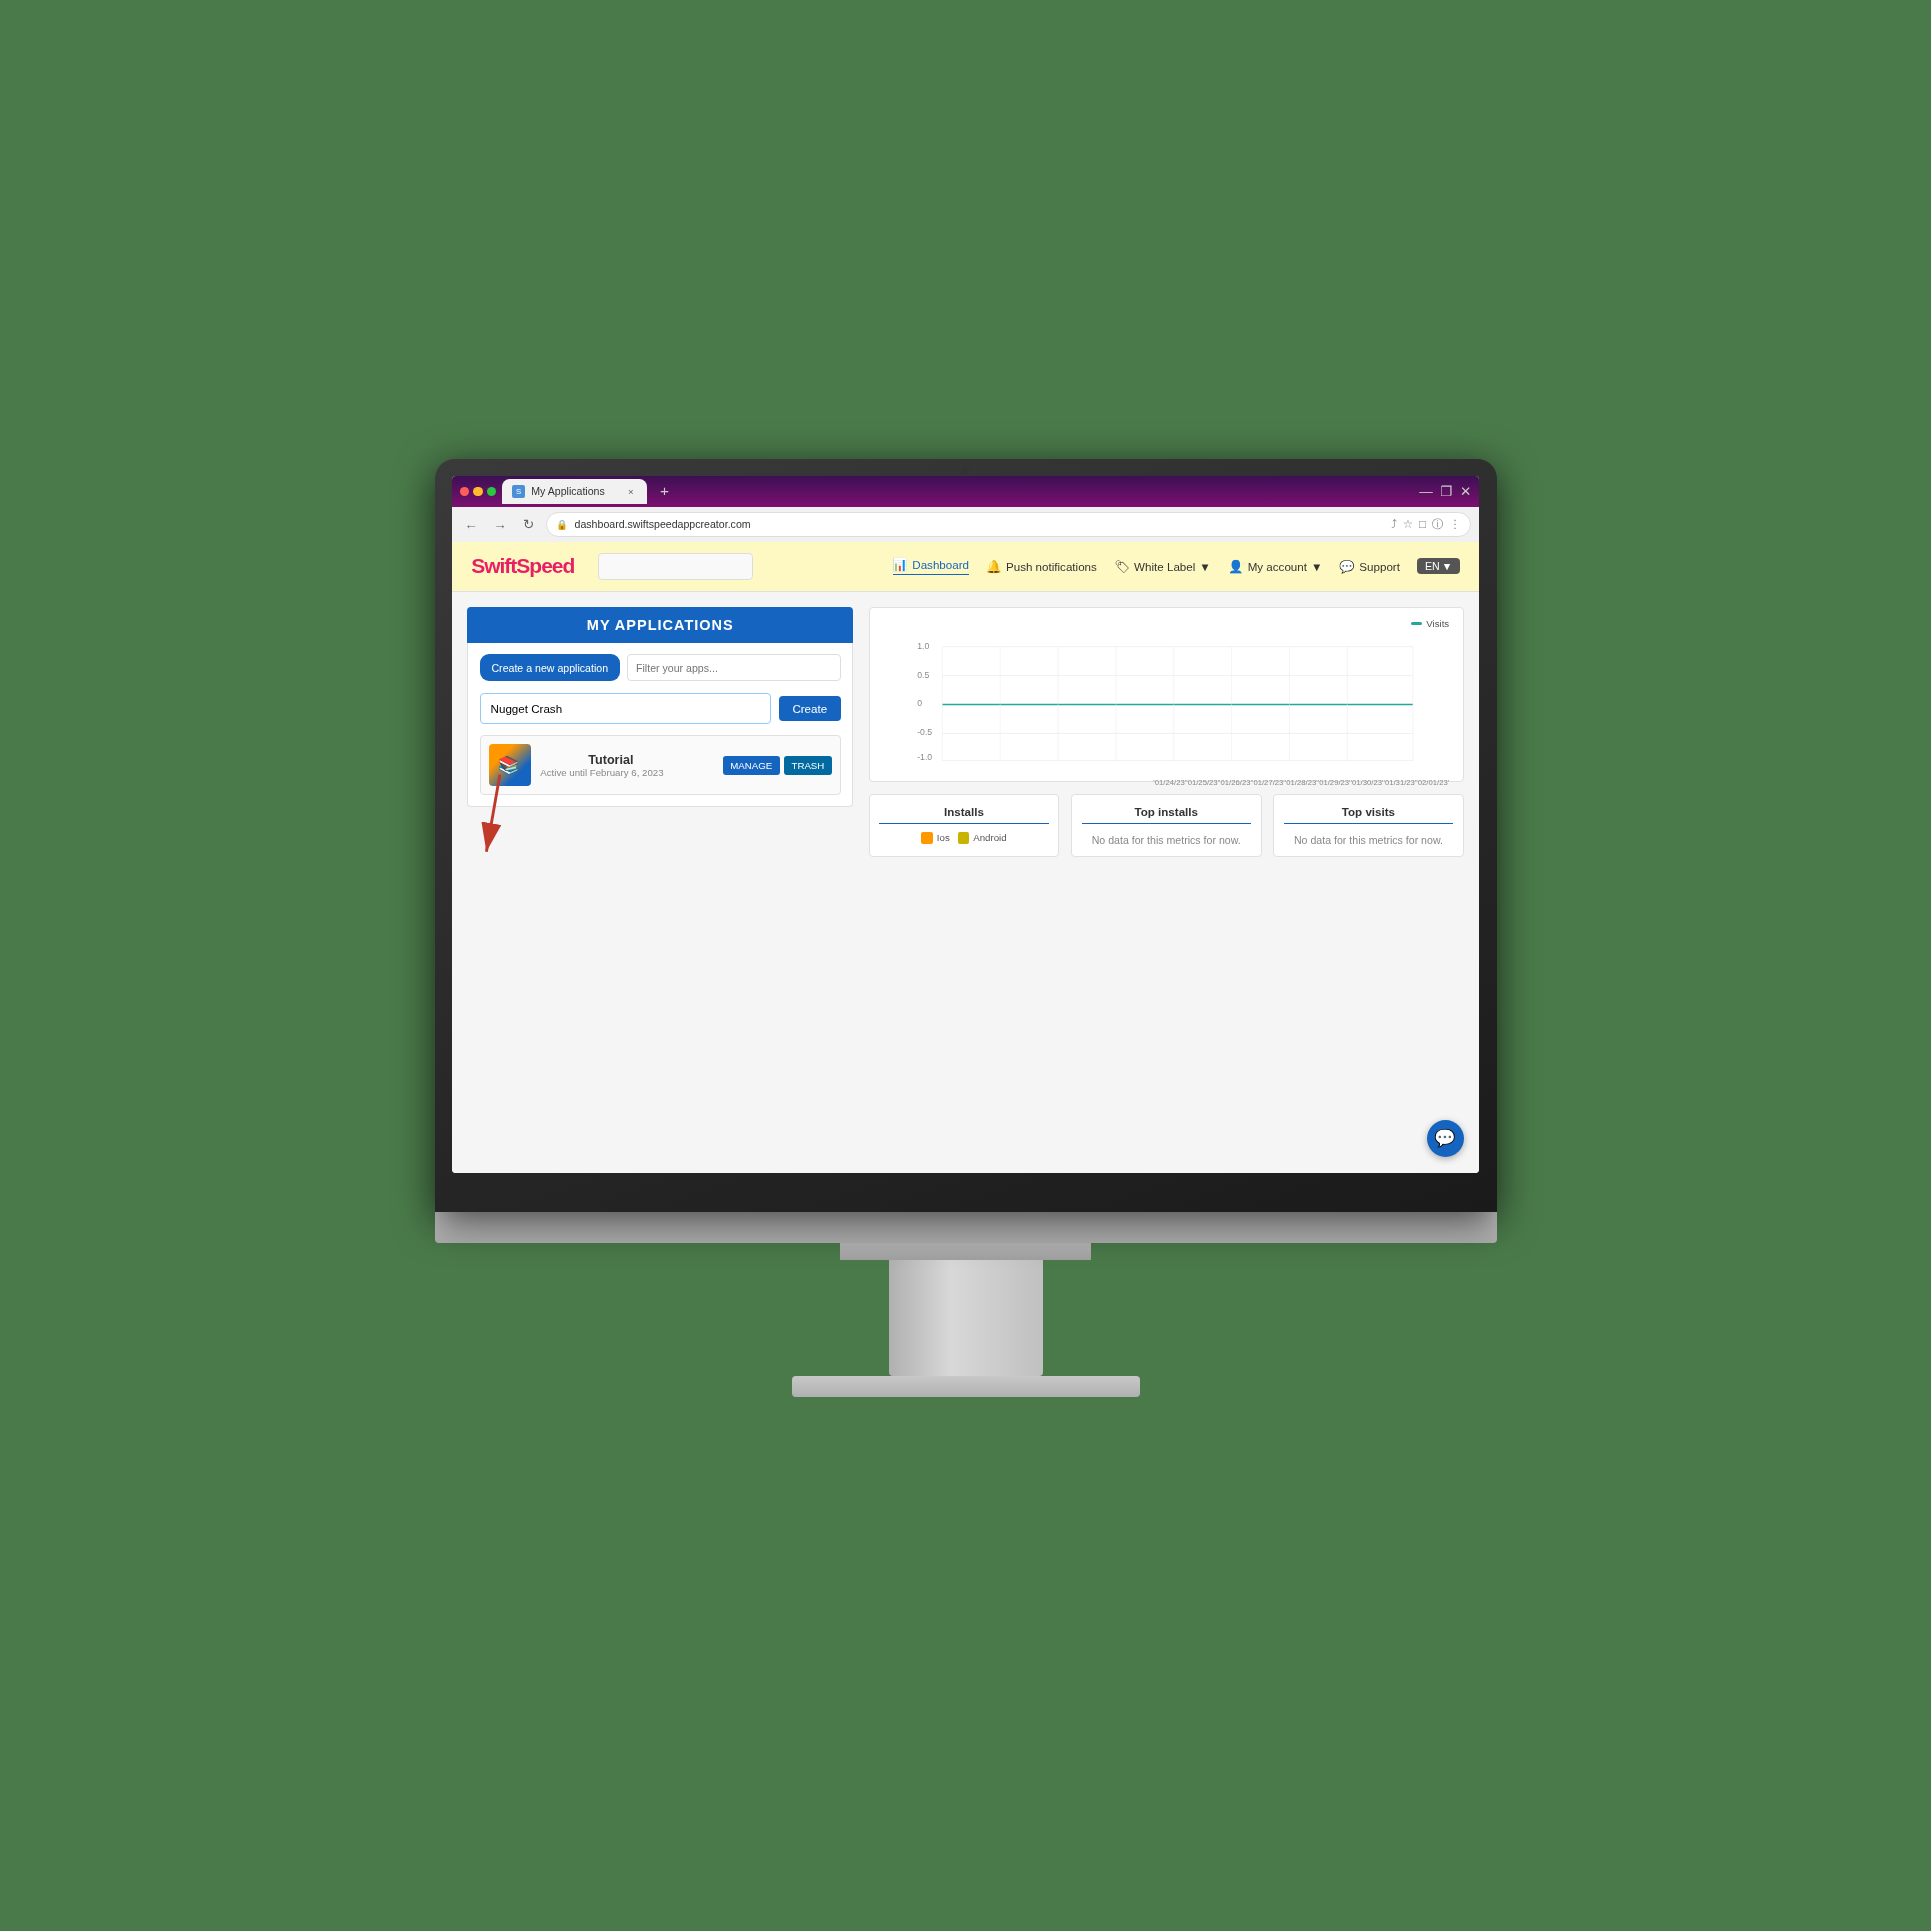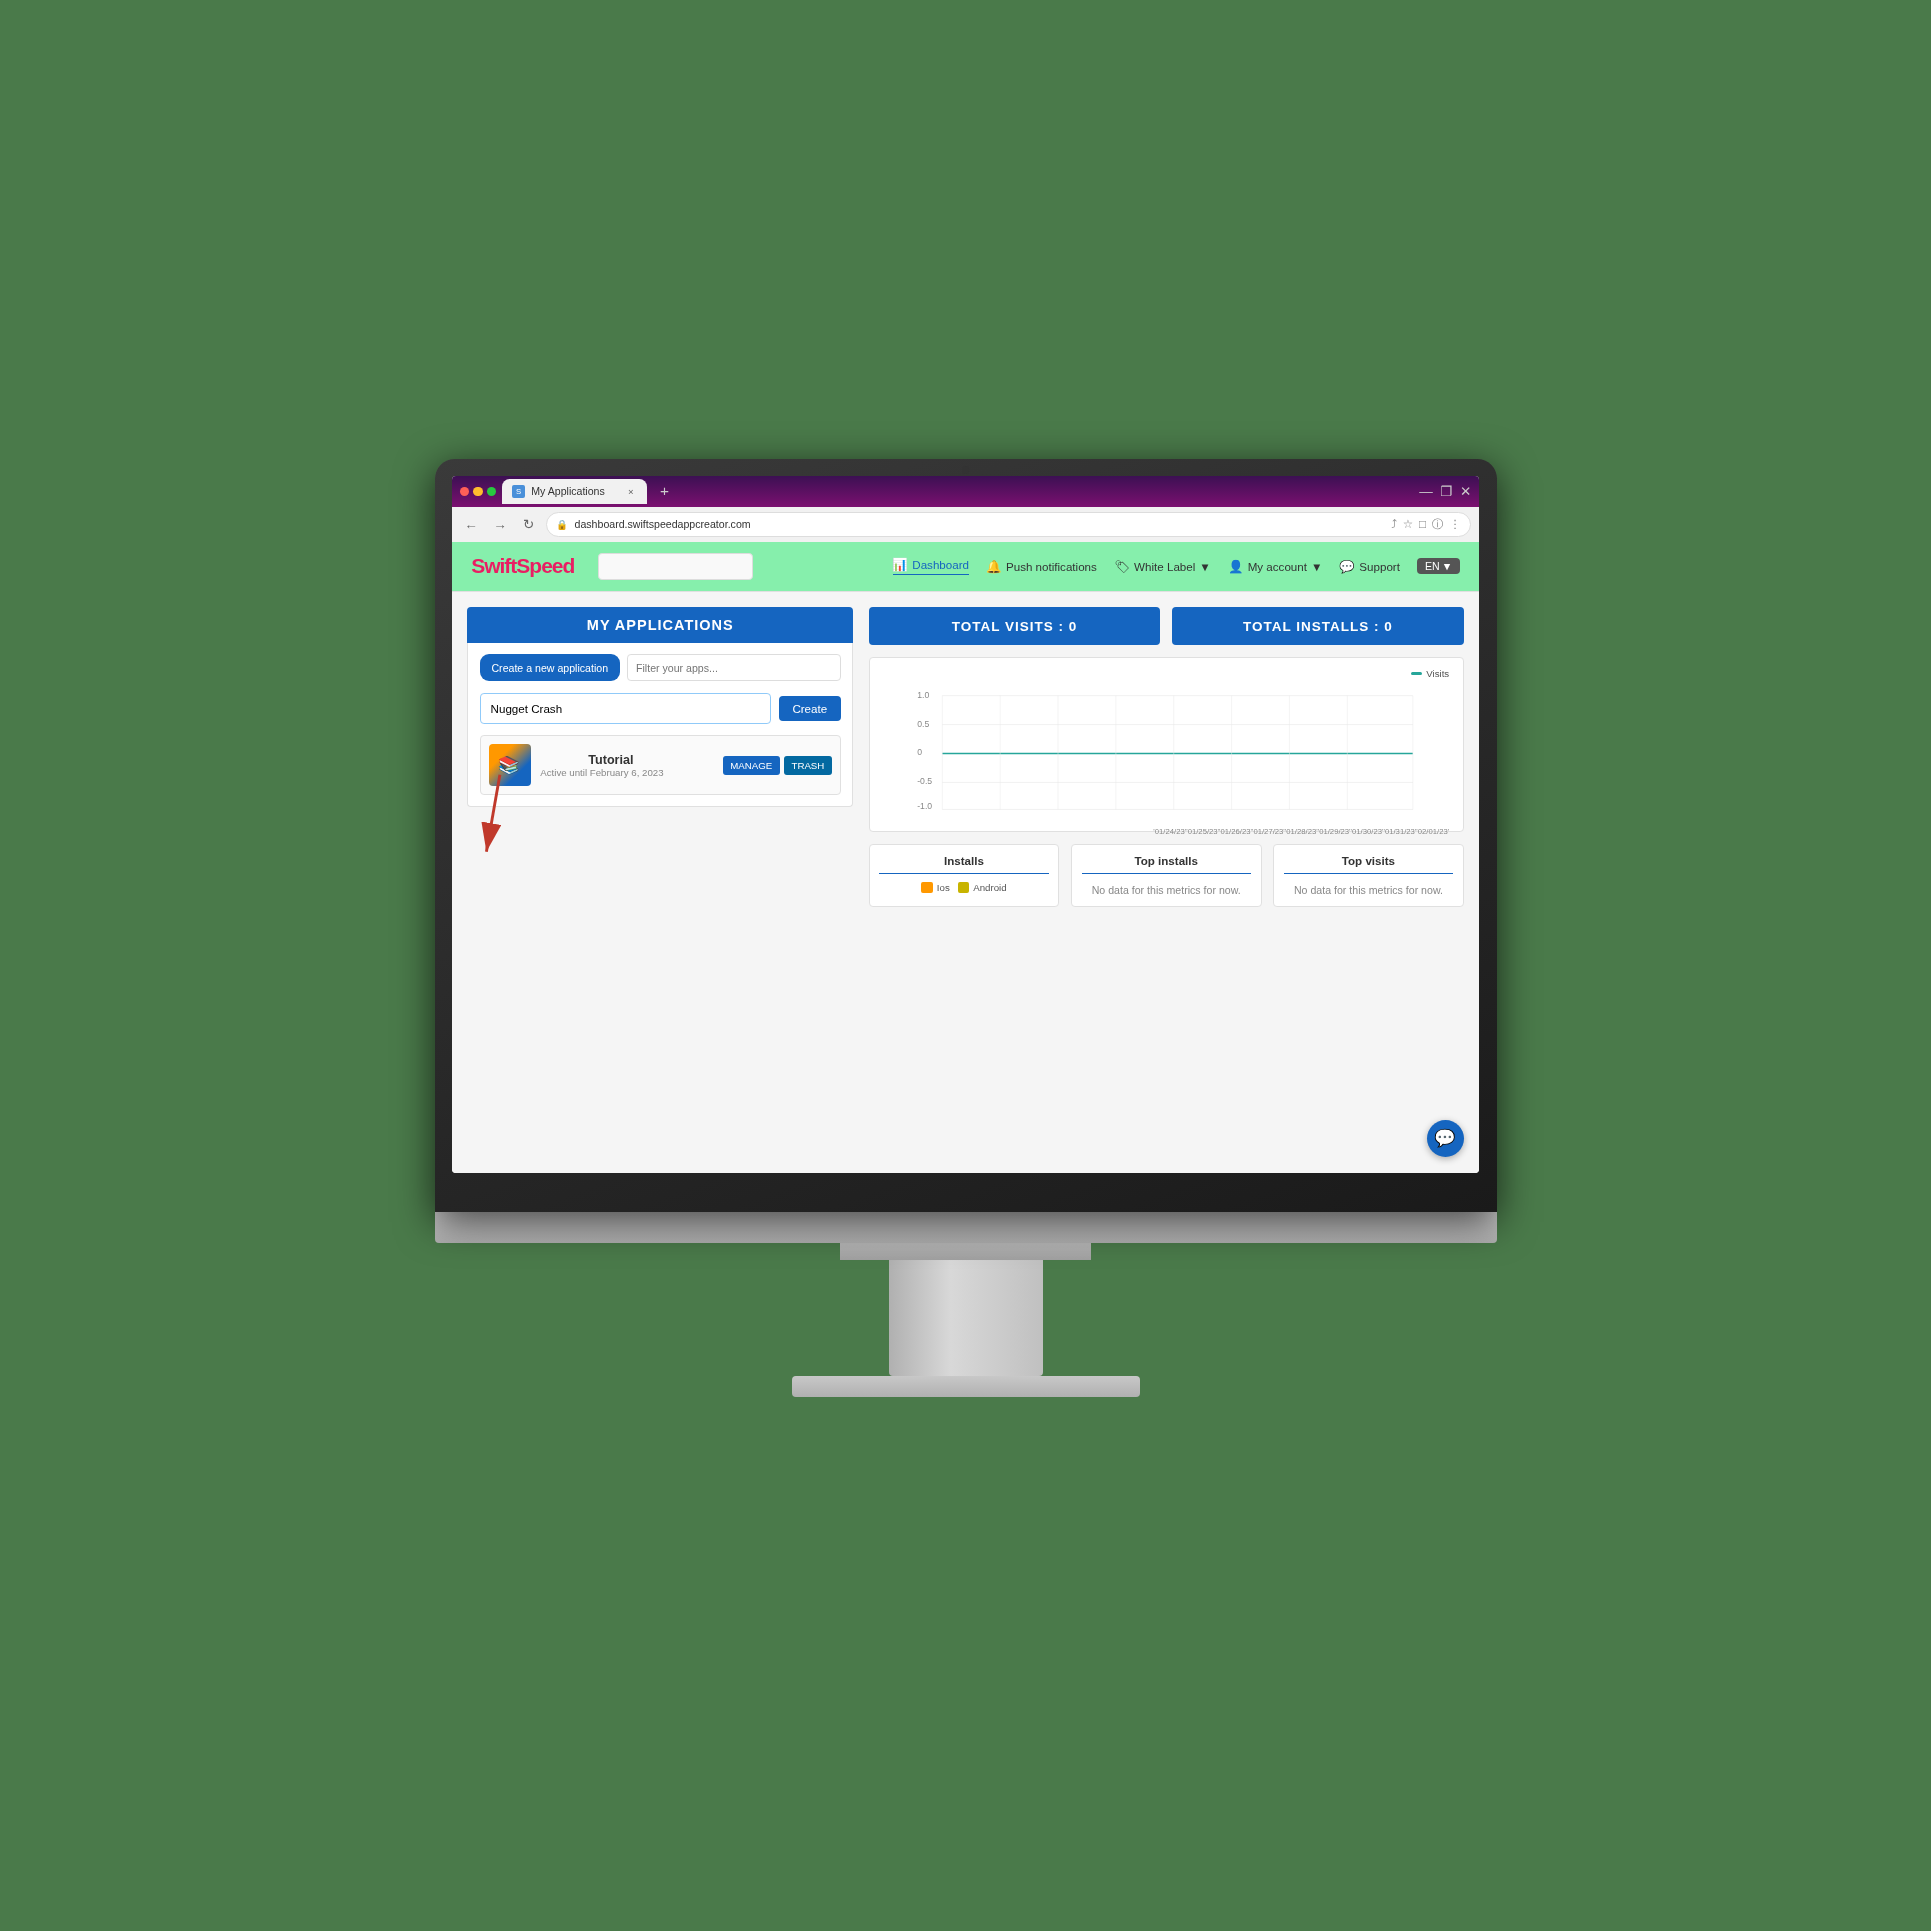--- a/index.html
+++ b/index.html
@@ -188,21 +188,21 @@
     
     .app-content {
       background: #f5f5f5;
       height: calc(100% - 66px);
       overflow-y: auto;
       overflow-x: hidden;
     }
 
     
     .top-nav {
-      background: #86efac;
+      background: #fef9c3;
       border-bottom: 1px solid #e0e0e0;
       height: 50px;
       display: flex;
       align-items: center;
       padding: 0 19.3px;
       gap: 24px;
     }
 
     .logo {
       font-size: 21px;
@@ -759,24 +759,20 @@
                   </defs>
                   <line x1="30" y1="10" x2="16" y2="90" stroke="#c0392b" stroke-width="3" marker-end="url(#arrowhead)"></line>
                 </svg>
               </div>
             </div>
           </div>
 
           <div class="right-panel">
 
 
-            <div class="stats-row">
-              <div class="stat-box">TOTAL VISITS : 0</div>
-              <div class="stat-box">TOTAL INSTALLS : 0</div>
-            </div>
 
             <div class="chart-area">
               <div class="chart-legend">
                 <div class="legend-item">
                   <div class="legend-dot" style="background:#26a69a;"></div>
                   <span>Visits</span>
                 </div>
               </div>
               <div class="chart-svg-container">
                 <svg width="100%" height="135" viewBox="0 0 520 140">

